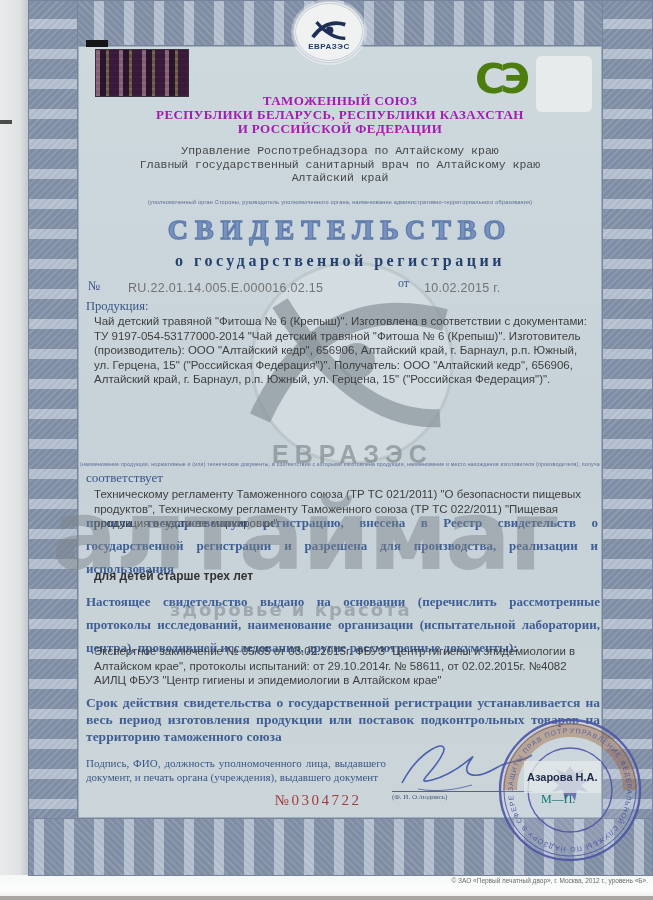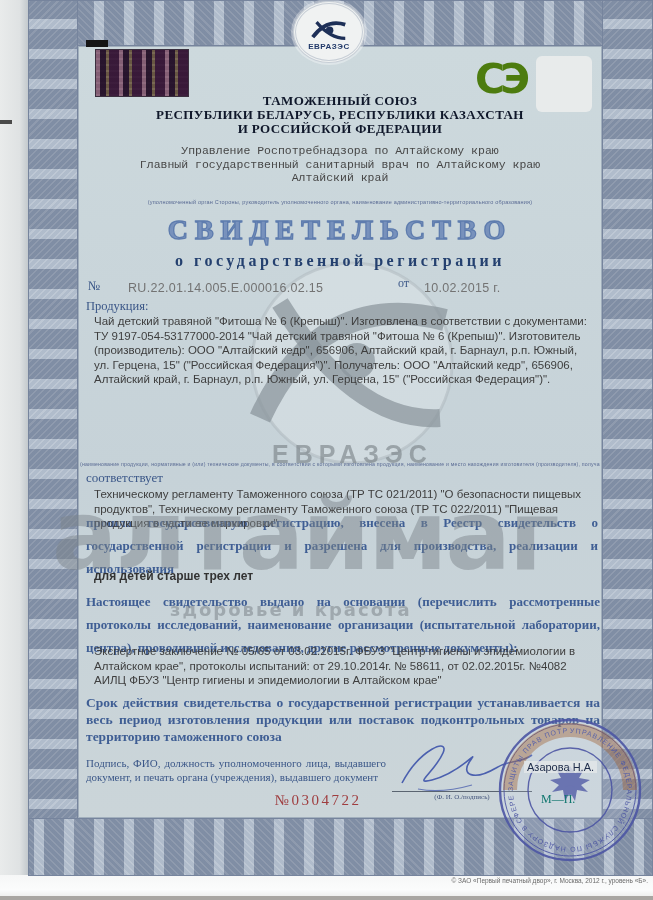--- a/index.html
+++ b/index.html
@@ -44,21 +44,21 @@
   .top-dash{left:86px;top:40px;width:22px;height:7px;background:#161616;z-index:6;}
   .se-mark{left:462px;top:56px;width:76px;height:48px;z-index:6;
            font-family:"DejaVu Sans",sans-serif;font-weight:900;font-size:41px;line-height:46px;
            color:#4d7c0f;letter-spacing:-5px;text-align:center;}
   .white-patch{left:536px;top:56px;width:56px;height:56px;background:#e8ebeb;border-radius:6px;z-index:5;}
   
   .ctr{text-align:center;}
   .serifblue{font-family:"Liberation Serif",serif;color:#3b5788;}
   .typed{font-family:"Liberation Sans",sans-serif;color:#3e3e3e;}
   .union-title{left:78px;top:94px;width:524px;z-index:4;font-family:"Liberation Serif",serif;
-               font-weight:bold;font-size:13px;line-height:14px;color:#0f172a;letter-spacing:.4px;}
+               font-weight:bold;font-size:13px;line-height:14px;color:#a21caf;letter-spacing:.4px;}
   .authority{left:78px;top:144px;width:524px;z-index:4;font-size:11.5px;line-height:13.5px;color:#474747;font-family:Liberation Mono, monospace;}
   .caption{font-size:5.5px;color:#5a6b94;letter-spacing:.2px;white-space:nowrap;overflow:hidden;z-index:4;}
   .caption1{left:78px;top:199px;width:524px;}
   .caption2{left:80px;top:461px;width:520px;font-size:5.2px;}
   .title-main{left:78px;top:214px;width:524px;z-index:4;font-family:"Liberation Serif",serif;
               font-weight:bold;font-size:28px;letter-spacing:7px;
               color:rgba(195,208,230,.25);-webkit-text-stroke:1.3px #5e7cae;text-shadow:0 0 1px #5e7cae;}
   .title-sub{left:78px;top:252px;width:524px;z-index:4;font-family:"Liberation Serif",serif;
              font-weight:bold;font-size:16px;letter-spacing:3.5px;color:#24406f;}
   .reg-label{z-index:4;font-family:"Liberation Serif",serif;font-size:13px;color:#3b5788;}
@@ -73,26 +73,26 @@
                    font-weight:bold;font-size:25px;letter-spacing:6px;color:rgba(118,126,132,.6);}
   .wm-altaimag{left:52px;top:486px;width:600px;z-index:5;font-family:"DejaVu Sans",sans-serif;
                font-weight:bold;font-size:97px;line-height:100px;letter-spacing:-2px;
                color:rgba(124,132,137,.48);white-space:nowrap;}
   .wm-zdorovie{left:170px;top:599px;width:380px;z-index:5;font-family:"DejaVu Sans",sans-serif;
                font-weight:bold;font-size:18px;letter-spacing:2px;color:rgba(118,126,132,.5);white-space:nowrap;}
   
   .sig-note{left:86px;top:757px;width:300px;z-index:4;font-family:"Liberation Serif",serif;
             font-size:11px;line-height:13.5px;color:#3b5788;text-align:justify;}
   .sig-line{left:392px;top:791px;width:140px;border-top:1px solid #5a6470;z-index:4;}
-  .sig-caption{left:392px;top:793px;width:140px;text-align:center;z-index:4;
+  .sig-caption{left:392px;top:793px;width:140px;z-index:4;
                font-family:"Liberation Serif",serif;font-size:7px;color:#44557c;}
   .signature-svg{left:388px;top:733px;z-index:6;}
   .stamp{left:494px;top:714px;width:152px;height:150px;z-index:7;opacity:.9;}
   .signer{left:524px;top:761px;z-index:8;background:rgba(228,232,233,.78);color:#1d2b49;
-          font-weight:normal;font-size:11px;padding:0 3px;}
+          font-weight:bold;font-size:11px;padding:10px 3px;}
   .stamp-mp{left:541px;top:792px;z-index:8;font-family:"Liberation Serif",serif;font-size:12px;color:#0f766e;}
   .serial{left:233px;top:792px;width:170px;z-index:6;text-align:center;
           font-family:"Liberation Serif",serif;font-size:15px;letter-spacing:2.5px;color:#9f3d3f;}
   .copyright{left:0;top:877px;width:648px;text-align:right;font-size:6.5px;color:#6b6b6b;z-index:2;}
 </style>
 </head>
 <body>
 
 <div class="canvas">
 

